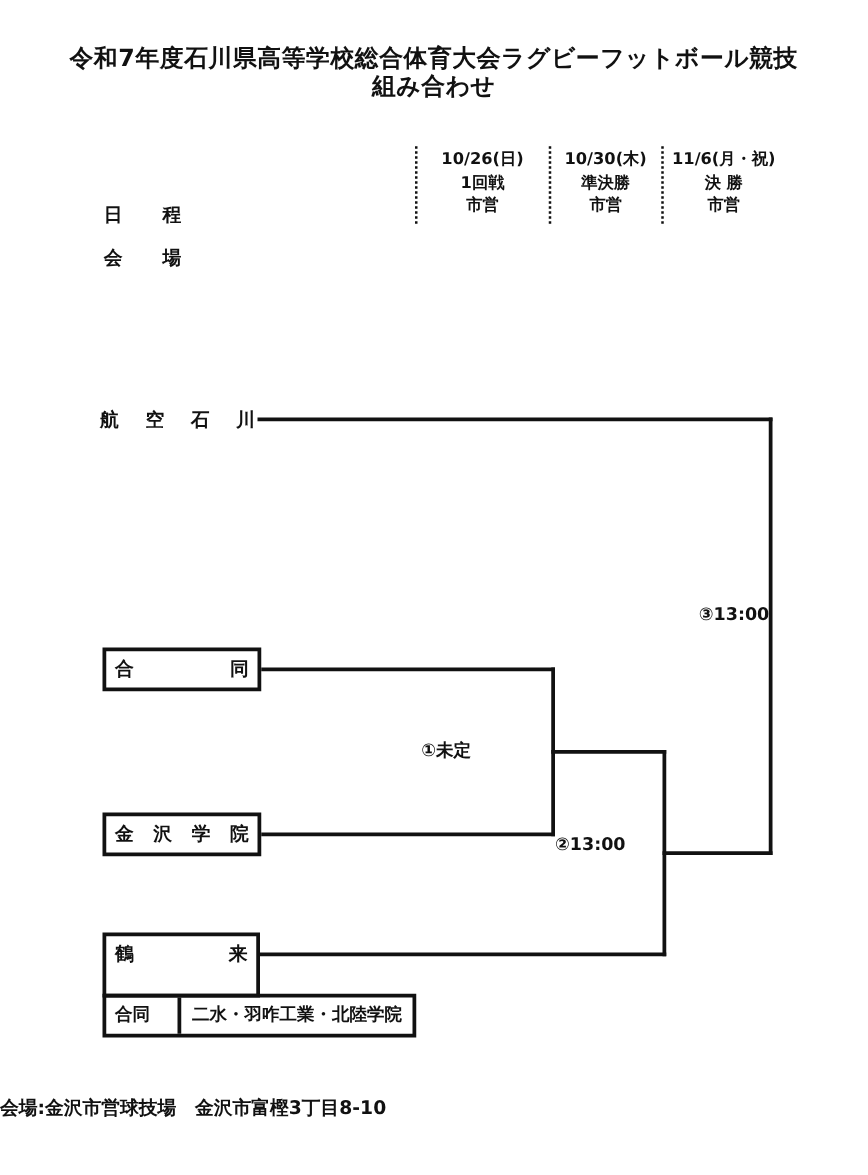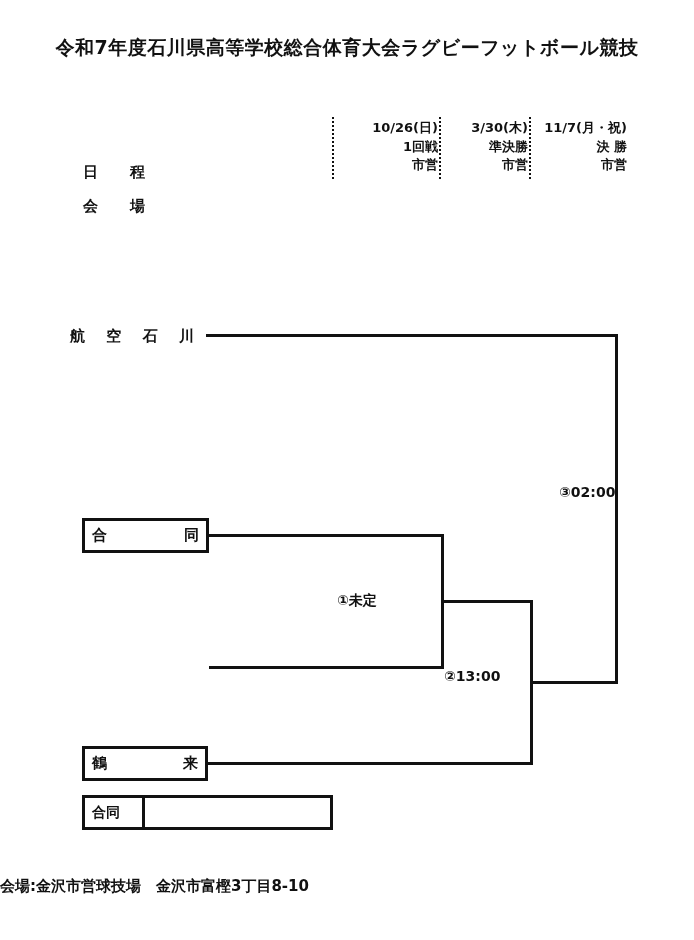--- a/index.html
+++ b/index.html
@@ -20,21 +20,21 @@
 
   
   .title-block {
     position: absolute; top: 36px; left: 0; right: 0;
     text-align: center; font-size: 19px; line-height: 22px;
     letter-spacing: 0.5px;
   }
 
   
   .sched-label { position: absolute; left: 83px; width: 62px; font-size: 15px; margin-top: 42px; }
-  .sched-col { position: absolute; top: 119px; text-align: right; font-size: 13px; line-height: 18.5px; }
+  .sched-col { position: absolute; top: 119px; text-align: center; font-size: 13px; line-height: 18.5px; }
 
   
   .team-box {
     position: absolute; box-sizing: border-box;
     border: 3px solid #111111;
     font-size: 15px; line-height: 29px;
     padding: 0 7px;
   }
   .team-free { position: absolute; font-size: 15px; }
 
@@ -59,65 +59,68 @@
     font-size: 15px;
   }
 </style>
 </head>
 <body>
 
 <div class="page">
 
   <div class="title-block">
     <div>令和7年度石川県高等学校総合体育大会ラグビーフットボール競技</div>
+    <div>組み合わせ</div>
   </div>
 
   <div class="sched-label jtext" style="top:121px;">日程</div>
   <div class="sched-label jtext" style="top:155px;">会場</div>
 
   <div class="dots" style="left:332px; top:117px; height:62px;"></div>
   <div class="dots" style="left:439px; top:117px; height:62px;"></div>
   <div class="dots" style="left:529px; top:117px; height:62px;"></div>
 
   <div class="sched-col" style="left:334px; width:104px;">
     <div>10/26(日)</div>
     <div>1回戦</div>
     <div>市営</div>
   </div>
   <div class="sched-col" style="left:441px; width:87px;">
-    <div>3/30(木)</div>
+    <div>10/30(木)</div>
     <div>準決勝</div>
     <div>市営</div>
   </div>
   <div class="sched-col" style="left:531px; width:96px;">
-    <div>11/7(月・祝)</div>
+    <div>11/6(月・祝)</div>
     <div>決 勝</div>
     <div>市営</div>
   </div>
 
-  <div class="team-free jtext" style="left:70px; top:327px; width:124px;">航空石川</div>
+  <div class="team-free jtext" style="left:80px; top:327px; width:124px;">航空石川</div>
 
   <div class="team-box jtext" style="left:82px; top:518px; width:127px; height:35px;">合同</div>
 
+  <div class="team-box jtext" style="left:82px; top:650px; width:127px; height:35px;">金沢学院</div>
 
-  <div class="team-box jtext" style="left:82px; top:746px; width:126px; height:35px;">鶴来</div>
+  <div class="team-box jtext" style="left:82px; top:746px; width:126px; height:52px;">鶴来</div>
 
   <div class="line" style="left:206px; top:334px; width:412px; height:3px;"></div>
   <div class="line" style="left:615px; top:334px; width:3px; height:350px;"></div>
   <div class="line" style="left:209px; top:534px; width:235px; height:3px;"></div>
   <div class="line" style="left:441px; top:534px; width:3px; height:135px;"></div>
   <div class="line" style="left:209px; top:666px; width:235px; height:3px;"></div>
   <div class="line" style="left:441px; top:600px; width:92px; height:3px;"></div>
   <div class="line" style="left:530px; top:600px; width:3px; height:165px;"></div>
   <div class="line" style="left:208px; top:762px; width:325px; height:3px;"></div>
   <div class="line" style="left:530px; top:681px; width:88px; height:3px;"></div>
 
   <div class="match-label" style="left:337px; top:592px;">①未定</div>
   <div class="match-label" style="left:444px; top:668px;">②13:00</div>
-  <div class="match-label" style="left:559px; top:484px;">③02:00</div>
+  <div class="match-label" style="left:559px; top:484px;">③13:00</div>
 
   <div class="legend-box">
     <div class="legend-left">合同</div>
+    <div class="legend-right">二水・羽咋工業・北陸学院</div>
   </div>
 
   <div class="footer-text">会場:金沢市営球技場　金沢市富樫3丁目8-10</div>
 
 </div>
 
 </body></html>

